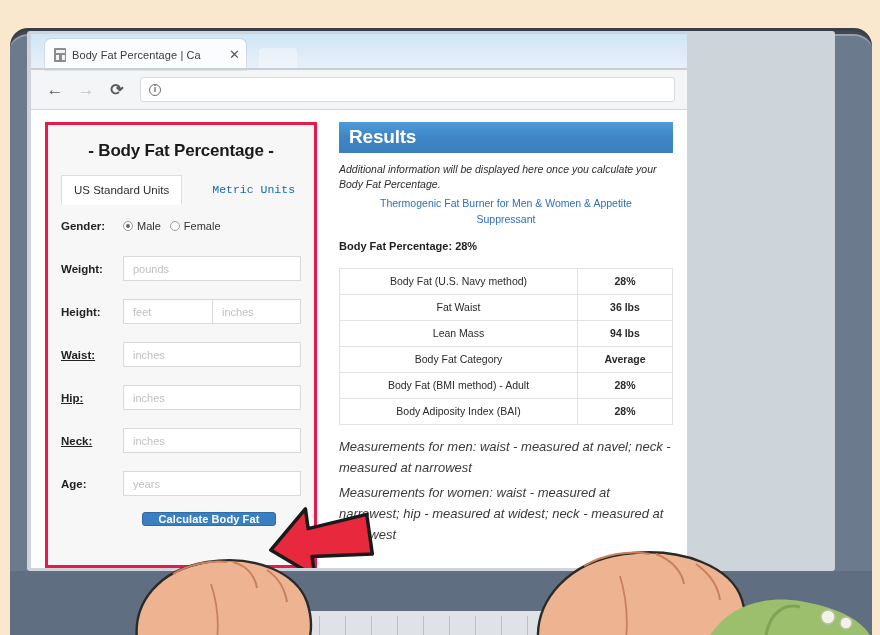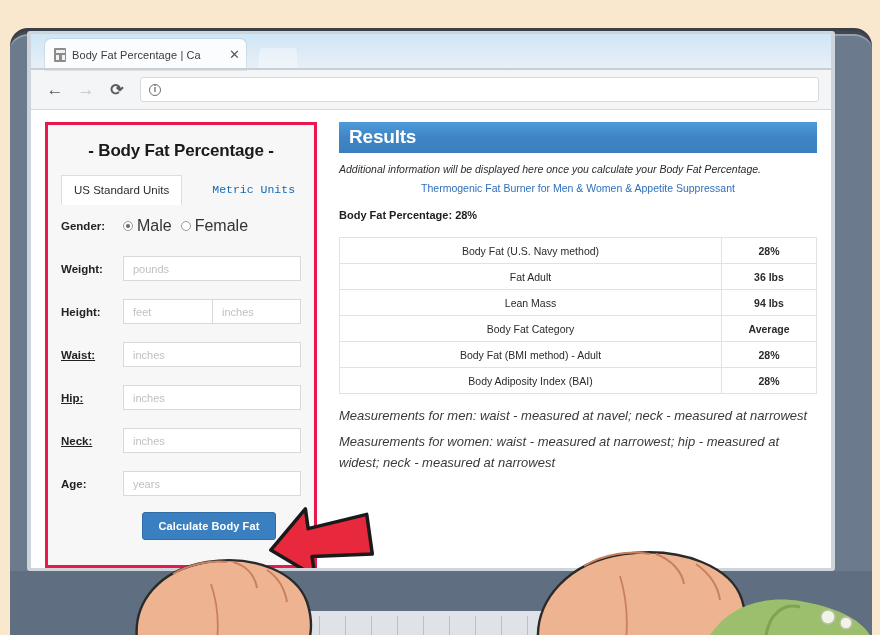--- a/index.html
+++ b/index.html
@@ -39,21 +39,21 @@
     height: 540px;
     background: #cdd4da;
     border-radius: 3px;
   }
 
   
   #browser {
     position: absolute;
     left: 31px;
     top: 34px;
-    width: 800px;
+    width: 656px;
     height: 534px;
     background: #ffffff;
     overflow: hidden;
   }
 
   #tabstrip {
     position: relative;
     height: 36px;
     background: linear-gradient(to bottom, #cfe6f7 0%, #dceaf6 45%, #e9f1f8 100%);
   }
@@ -234,21 +234,21 @@
   }
   .form-row:first-of-type { margin-top: 4px; }
   .form-label {
     width: 62px;
     flex: 0 0 62px;
     font-size: 11.5px;
     font-weight: bold;
     color: #222;
   }
   .form-label.underlined { text-decoration: underline; }
-  .radio-group { display: flex; align-items: center; gap: 9px; font-size: 16px; color: #333; }
+  .radio-group { display: flex; align-items: center; gap: 9px; font-size: 11px; color: #333; }
   .radio-opt { display: flex; align-items: center; gap: 4px; }
   .radio-dot {
     width: 10px; height: 10px;
     border: 1px solid #9a9a9a;
     border-radius: 50%;
     background: #fff;
     box-sizing: border-box;
     position: relative;
     flex: 0 0 10px;
   }
@@ -280,21 +280,21 @@
     display: flex;
     justify-content: center;
     padding-left: 56px;
     margin-top: 4px;
   }
   #calc-button {
     background: #3a80c1;
     color: #ffffff;
     font-size: 11px;
     font-weight: bold;
-    padding: 7px 16px;
+    padding: 0 16px;
     border: 1px solid #2f6ca6;
     border-radius: 3px;
     letter-spacing: .1px;
   }
 
   
   #red-arrow {
     position: absolute;
     right: -62px;
     bottom: -16px;
@@ -510,21 +510,21 @@
         <a id="results-ad">Thermogenic Fat Burner for Men &amp; Women &amp; Appetite Suppressant</a>
         <div id="bfp-summary">Body Fat Percentage: 28%</div>
 
         <table id="results-table">
           <tbody>
             <tr>
               <td>Body Fat (U.S. Navy method)</td>
               <td class="value">28%</td>
             </tr>
             <tr>
-              <td>Fat Adult</td>
+              <td>Fat Waist</td>
               <td class="value">36 lbs</td>
             </tr>
             <tr>
               <td>Lean Mass</td>
               <td class="value">94 lbs</td>
             </tr>
             <tr>
               <td>Body Fat Category</td>
               <td class="value">Average</td>
             </tr>

